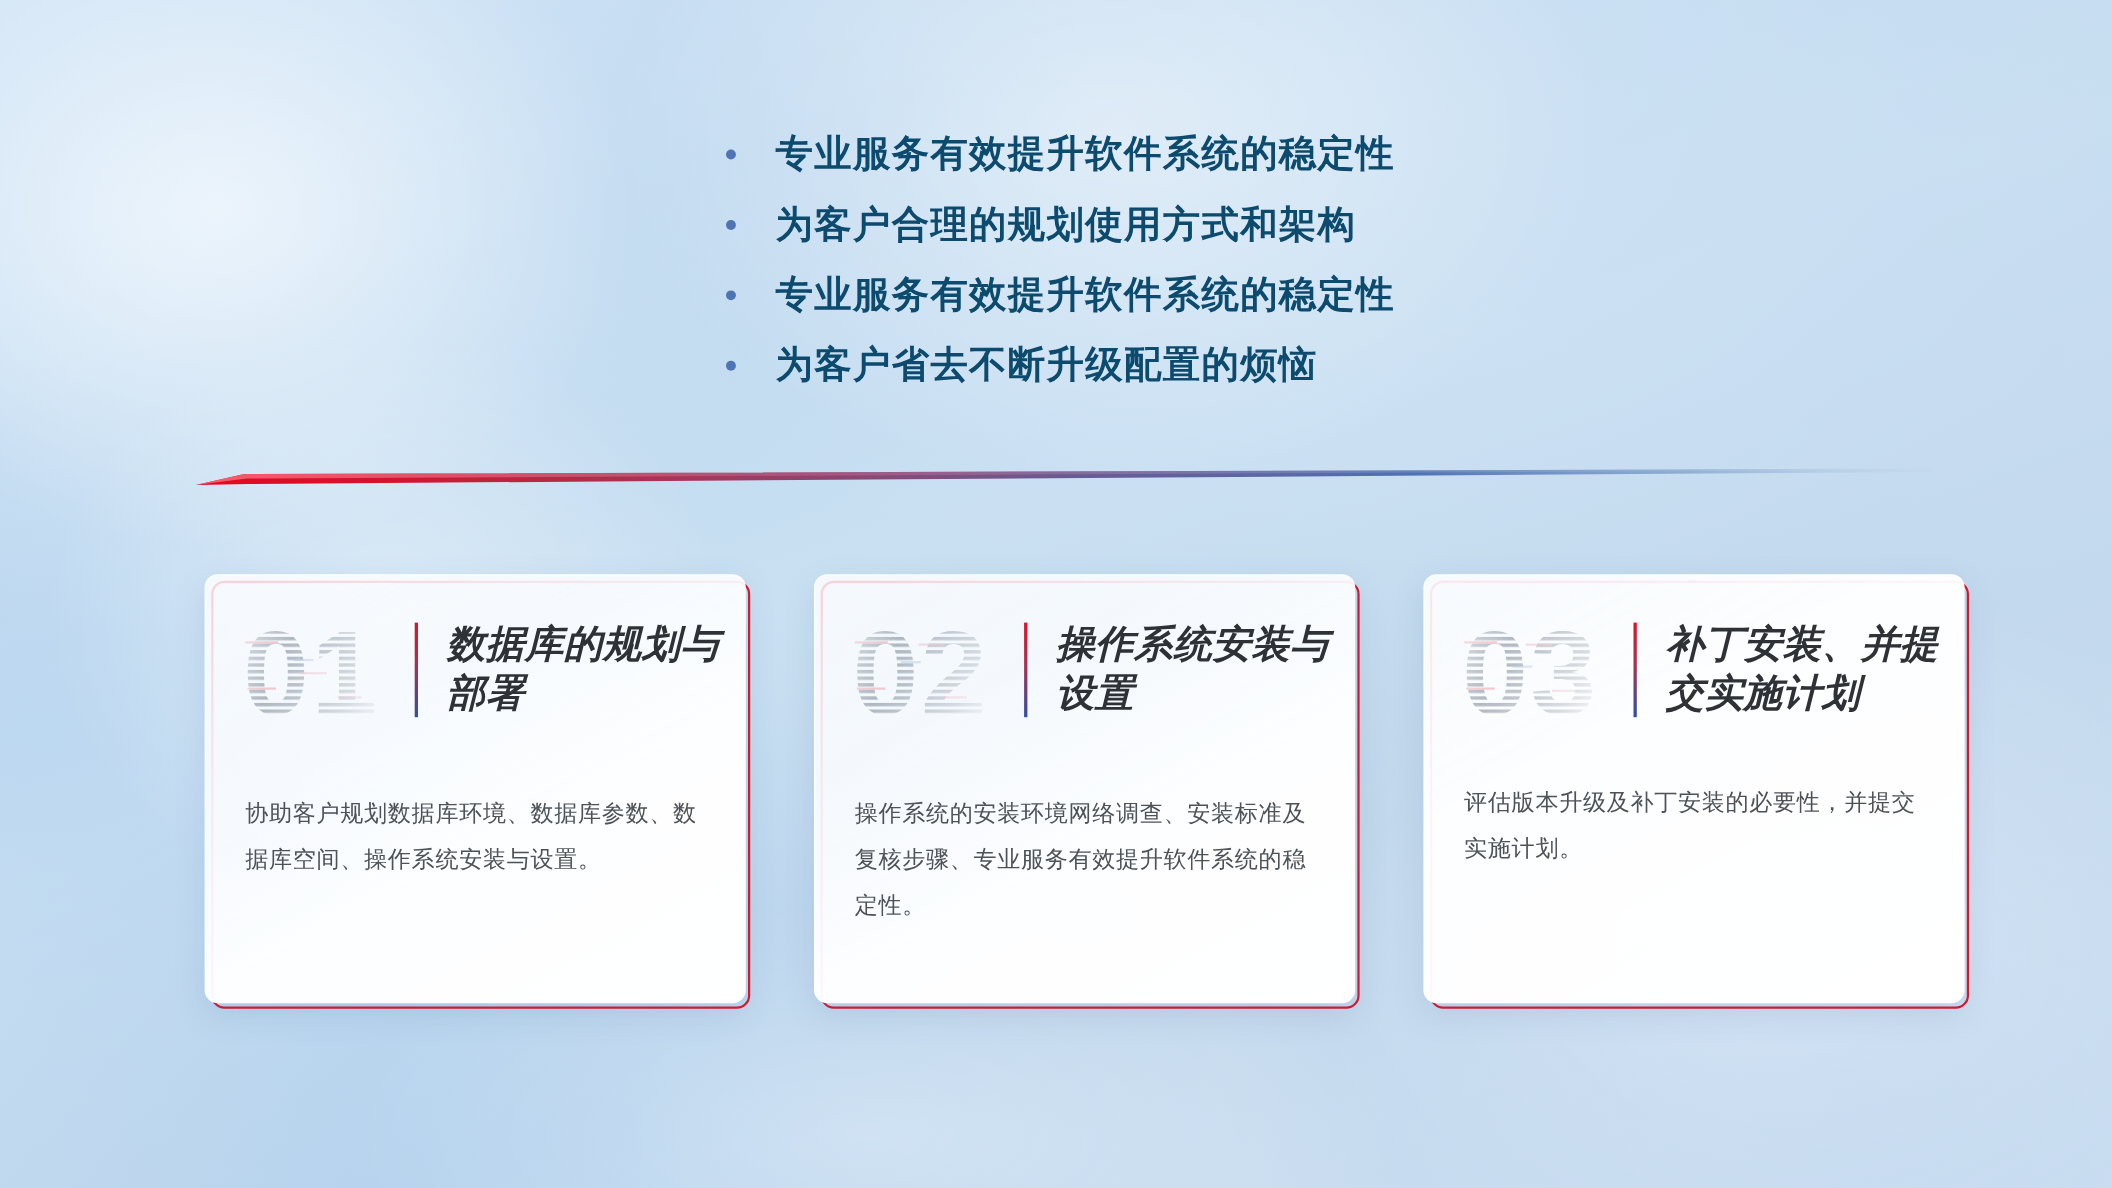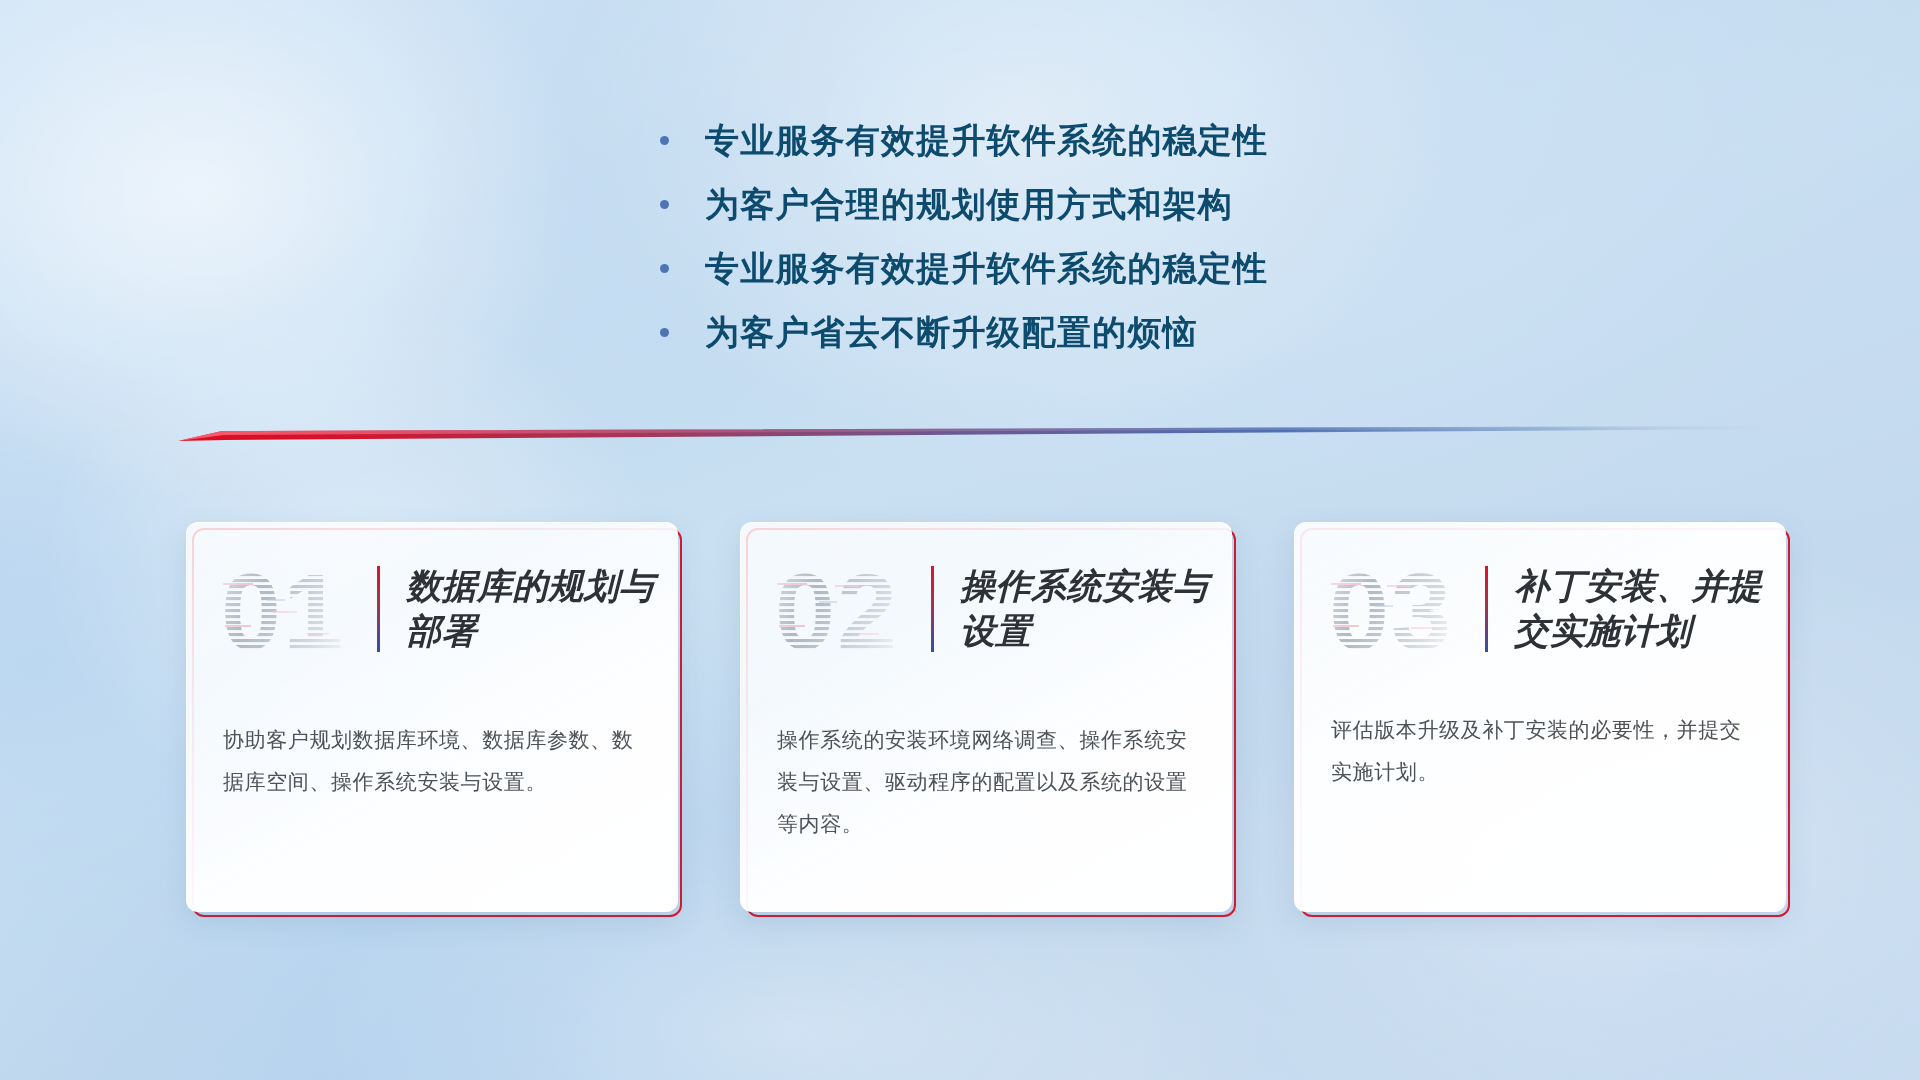--- a/index.html
+++ b/index.html
@@ -227,21 +227,21 @@
               <rect x="6" y="76" width="26" height="2" fill="#e25a68" opacity="0.6"></rect>
               <rect x="62" y="36" width="24" height="2" fill="#e0949c" opacity="0.65"></rect>
               <rect x="84" y="84" width="22" height="2" fill="#e25a68" opacity="0.55"></rect>
               <rect x="46" y="52" width="18" height="2" fill="#6e90c8" opacity="0.5"></rect>
             </g>
           </svg>
         </div>
         <span class="head-bar"></span>
         <div class="card-title">操作系统安装与设置</div>
       </div>
-      <div class="card-body">操作系统的安装环境网络调查、操作系统安装与设置、驱动程序的配置以及系统的设置等内容。</div>
+      <div class="card-body">操作系统的安装环境网络调查、安装标准及复核步骤、专业服务有效提升软件系统的稳定性。</div>
     </div>
   </div>
 
   <div class="card card-3">
     <div class="card-accent"></div>
     <div class="card-face">
       <div class="card-head">
         <div class="ghost-num">
           <svg viewBox="0 0 150 120">
             <defs>

